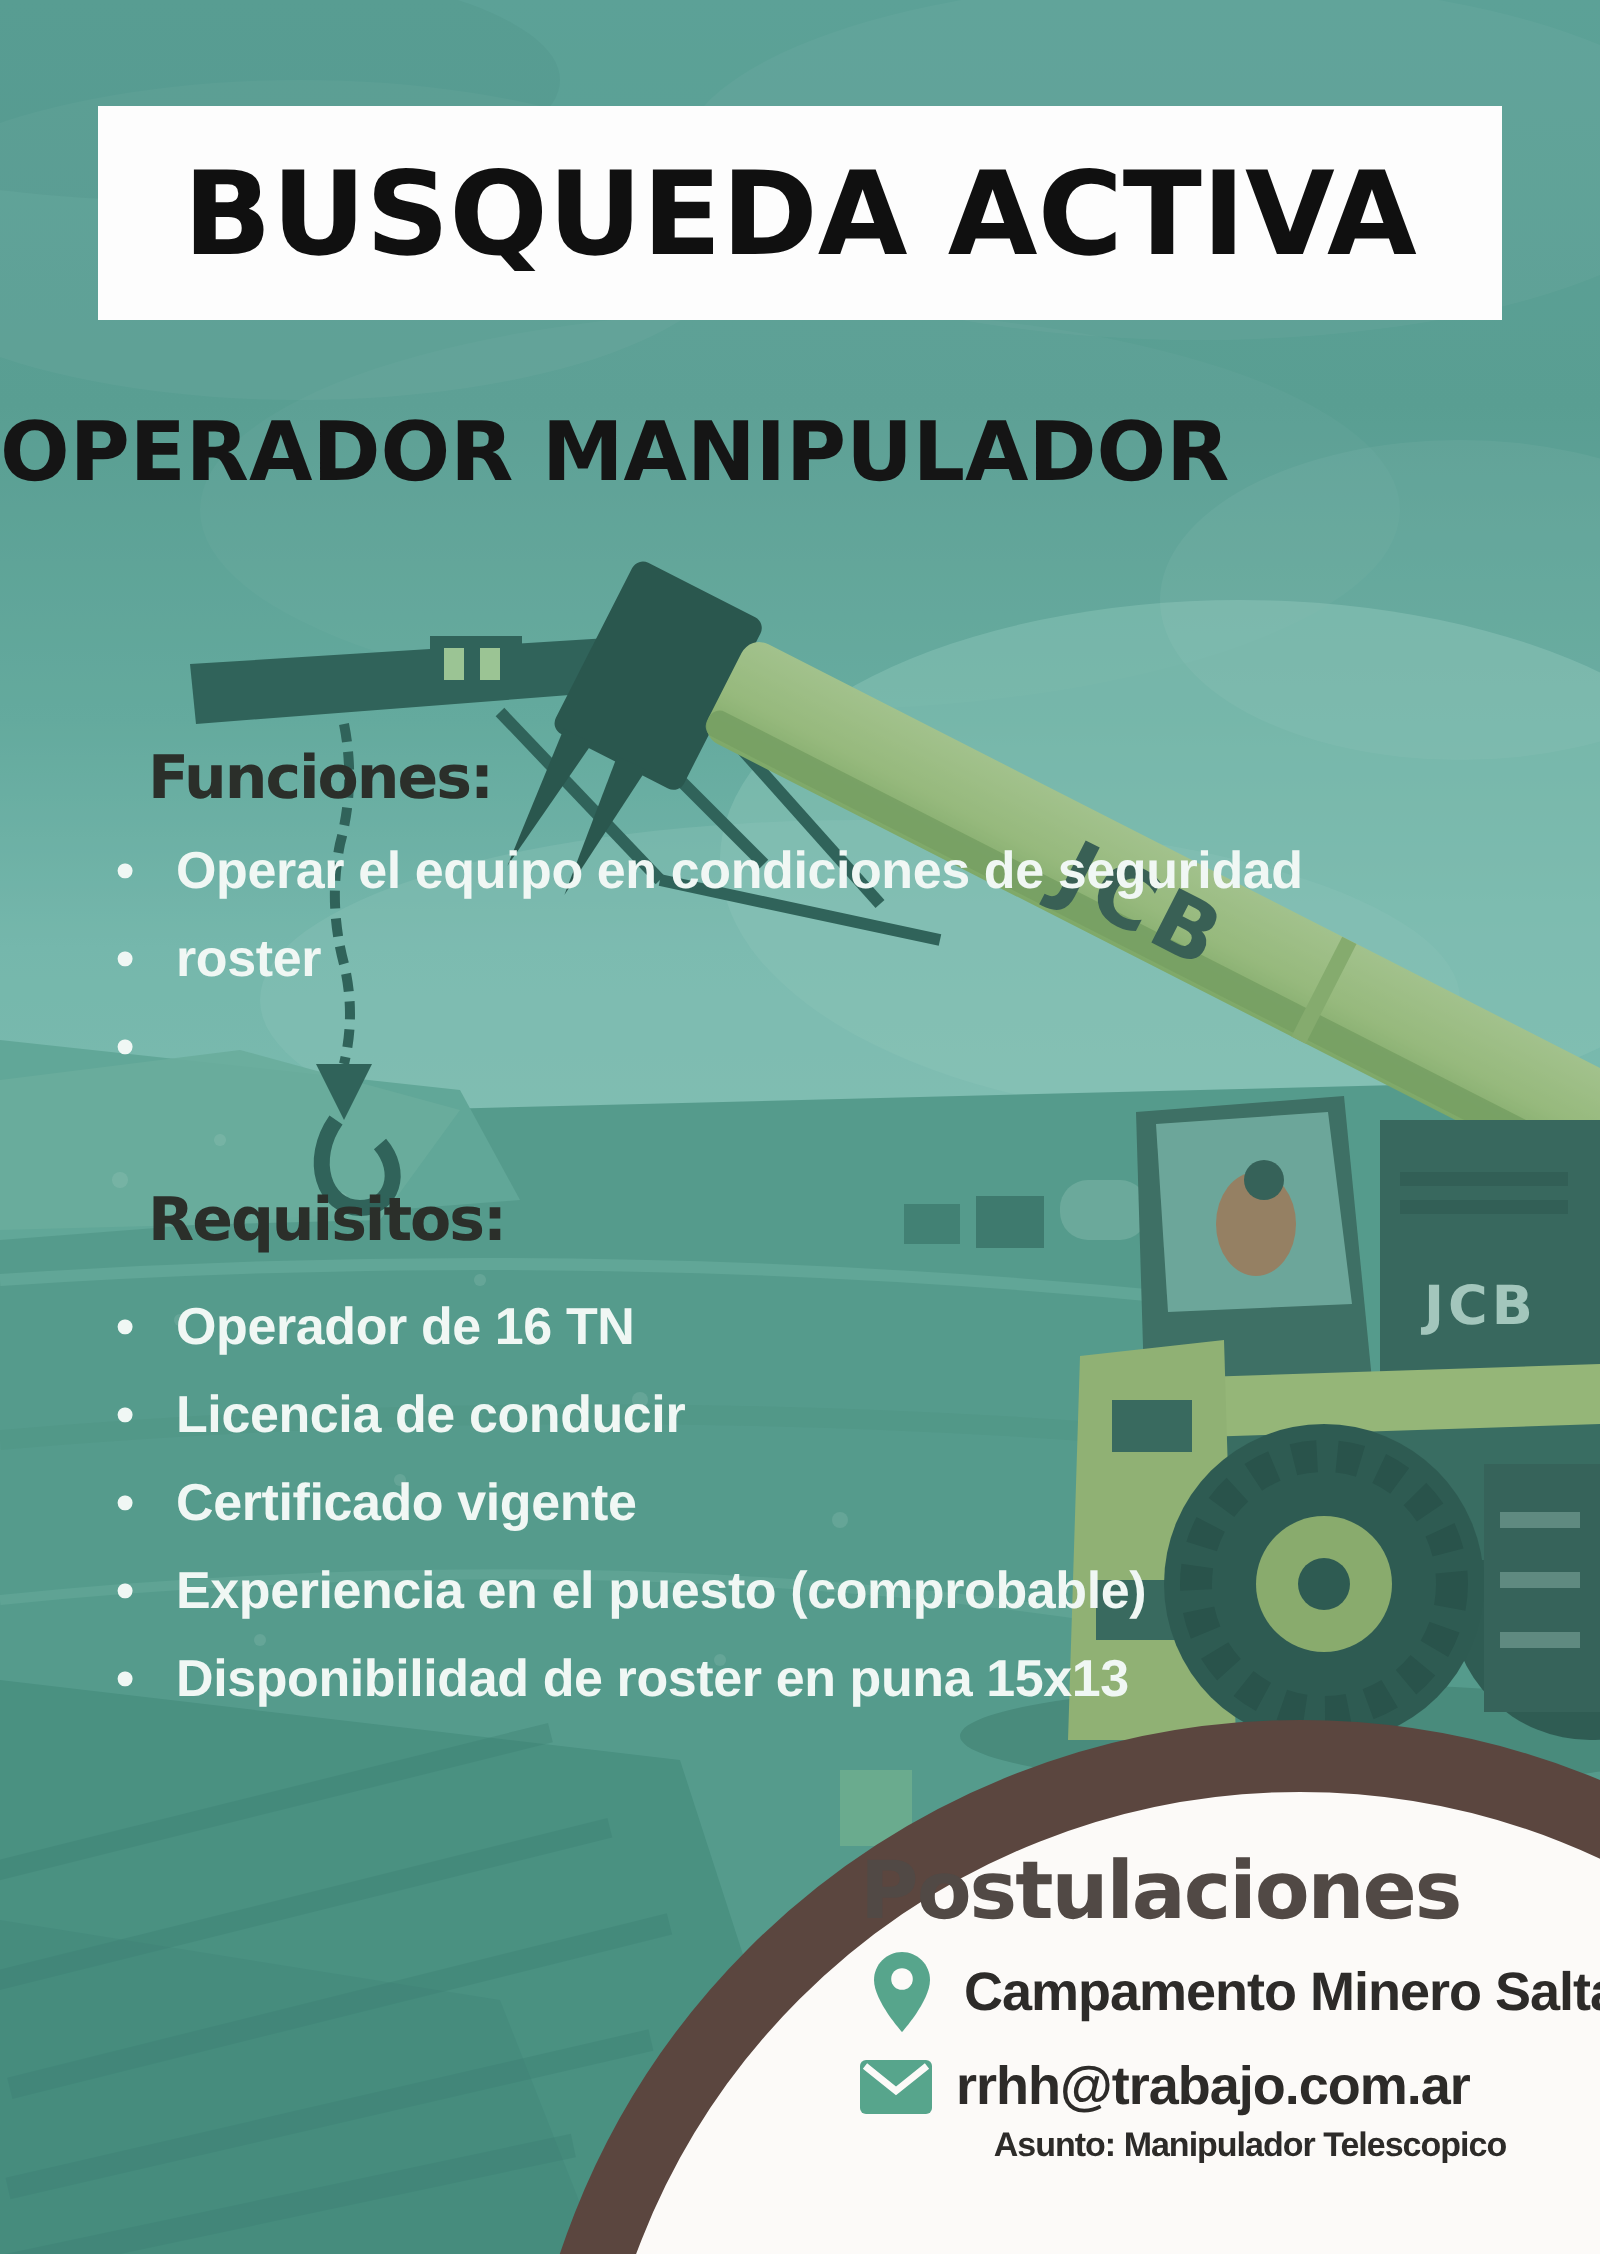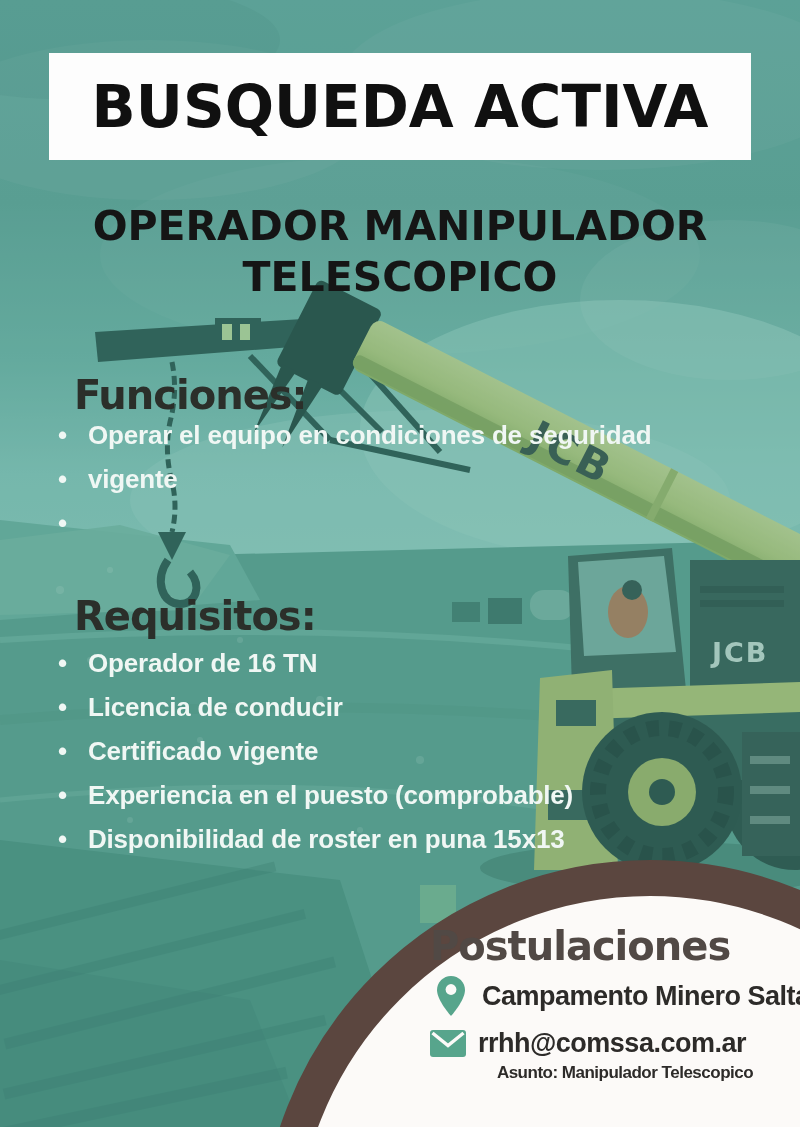--- a/index.html
+++ b/index.html
@@ -15,27 +15,27 @@
     position:absolute;left:49px;top:53px;width:702px;height:107px;
     background:var(--banner-bg,#fdfdfd);z-index:2;
     display:flex;align-items:center;justify-content:center;
   }
   .banner h1{
     margin:0;font-family:"DejaVu Sans",sans-serif;font-weight:800;
     font-size:58px;letter-spacing:0px;color:#101010;white-space:nowrap;
   }
   .job-title{
     position:absolute;left:0;top:201px;width:800px;z-index:2;
-    text-align:center;font-family:"DejaVu Sans",sans-serif;font-weight:800;
+    text-align:left;font-family:"DejaVu Sans",sans-serif;font-weight:800;
     font-size:41px;line-height:51px;color:#151515;margin:0;
   }
   .sec-heading{
     position:absolute;left:74px;z-index:2;margin:0;
     font-family:"DejaVu Sans",sans-serif;font-weight:800;
-    font-size:40px;letter-spacing:-1px;color:var(--heading-dark,#2b2f2a);
+    font-size:30px;letter-spacing:-1px;color:var(--heading-dark,#2b2f2a);
     white-space:nowrap;
   }
   .h-funciones{top:372px;}
   .h-requisitos{top:593px;text-align:center;}
 
   ul.bullets{
     position:absolute;left:50px;width:700px;z-index:2;margin:0;padding:0;
     list-style:none;color:var(--bullet-white,#f0f7f4);
     font-size:26px;font-weight:700;line-height:44px;letter-spacing:-0.2px;
   }
@@ -198,28 +198,28 @@
 
     <rect x="420" y="885" width="36" height="38" fill="#9ccf8f" opacity="0.45"></rect>
 
     <rect x="0" y="0" width="800" height="1127" fill="#55a193" opacity="0.33"></rect>
   </svg>
 
   <div class="banner">
     <h1>BUSQUEDA ACTIVA</h1>
   </div>
 
-  <h2 class="job-title"><span>OPERADOR MANIPULADOR</span><br><span>TELESCOPICO</span></h2>
+  <h2 class="job-title"><span>OPERADOR MANIPULADOR</span><br></h2>
 
   <h3 class="sec-heading h-funciones">Funciones:</h3>
   <ul class="bullets ul-funciones">
     <li><span class="dot">•</span><span>Operar el equipo en condiciones de seguridad</span></li>
     <li>
         <span class="dot">•</span>
-        <span class="jline2">vigente</span>
+        <span class="jline2">roster</span>
       </li>
     <li><span class="dot">•</span></li>
   </ul>
 
   <h3 class="sec-heading h-requisitos">Requisitos:</h3>
   <ul class="bullets ul-requisitos">
     <li><span class="dot">•</span><span>Operador de 16 TN</span></li>
     <li><span class="dot">•</span><span>Licencia de conducir</span></li>
     <li><span class="dot">•</span><span>Certificado vigente</span></li>
     <li><span class="dot">•</span><span>Experiencia en el puesto (comprobable)</span></li>
@@ -236,18 +236,18 @@
       <circle cx="14" cy="13.5" r="5.4" fill="#fcfaf8"></circle>
     </svg>
     <span class="contact-text">Campamento Minero Salta</span>
   </div>
 
   <div class="contact-row row-email">
     <svg class="icon-svg" width="36" height="27" viewBox="0 0 36 27">
       <rect x="0" y="0" width="36" height="27" rx="3" fill="#57a58c"></rect>
       <polyline points="2.5,3 18,15.5 33.5,3" fill="none" stroke="#fcfaf8" stroke-width="3.4"></polyline>
     </svg>
-    <span class="contact-text">rrhh@comssa.com.ar</span>
+    <span class="contact-text">rrhh@trabajo.com.ar</span>
   </div>
 
   <div class="subject">Asunto: Manipulador Telescopico</div>
 
 </div>
 
 </body></html>

